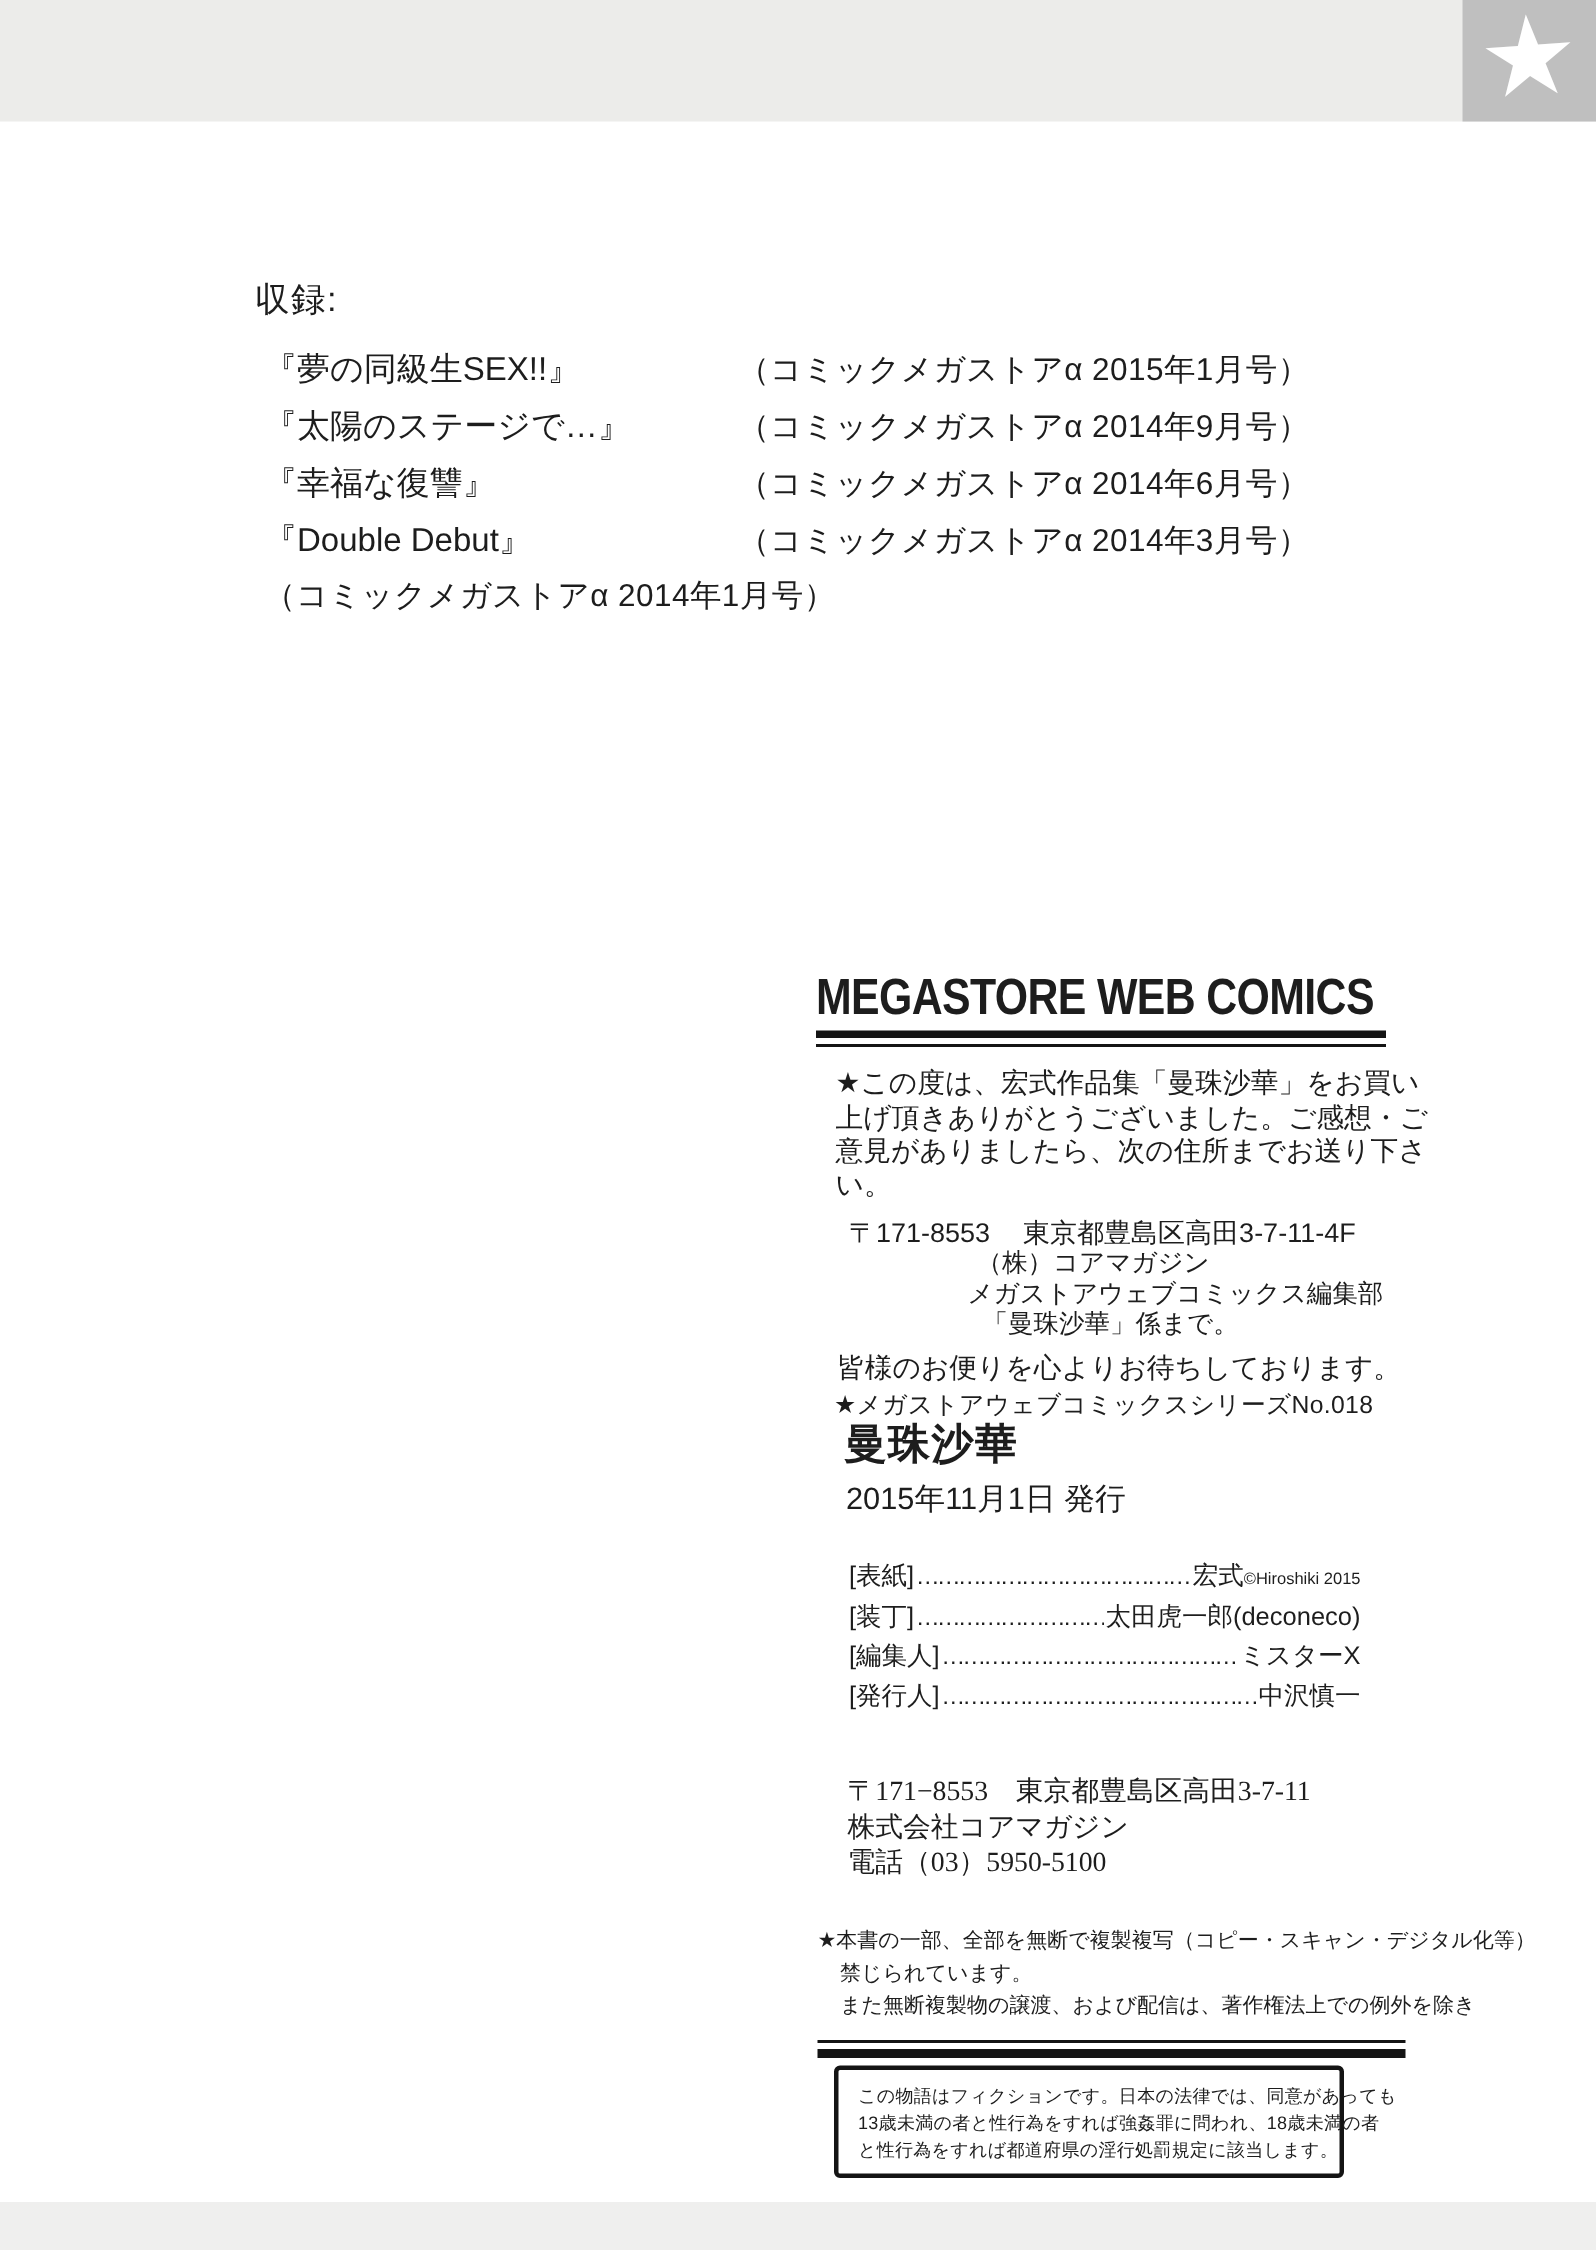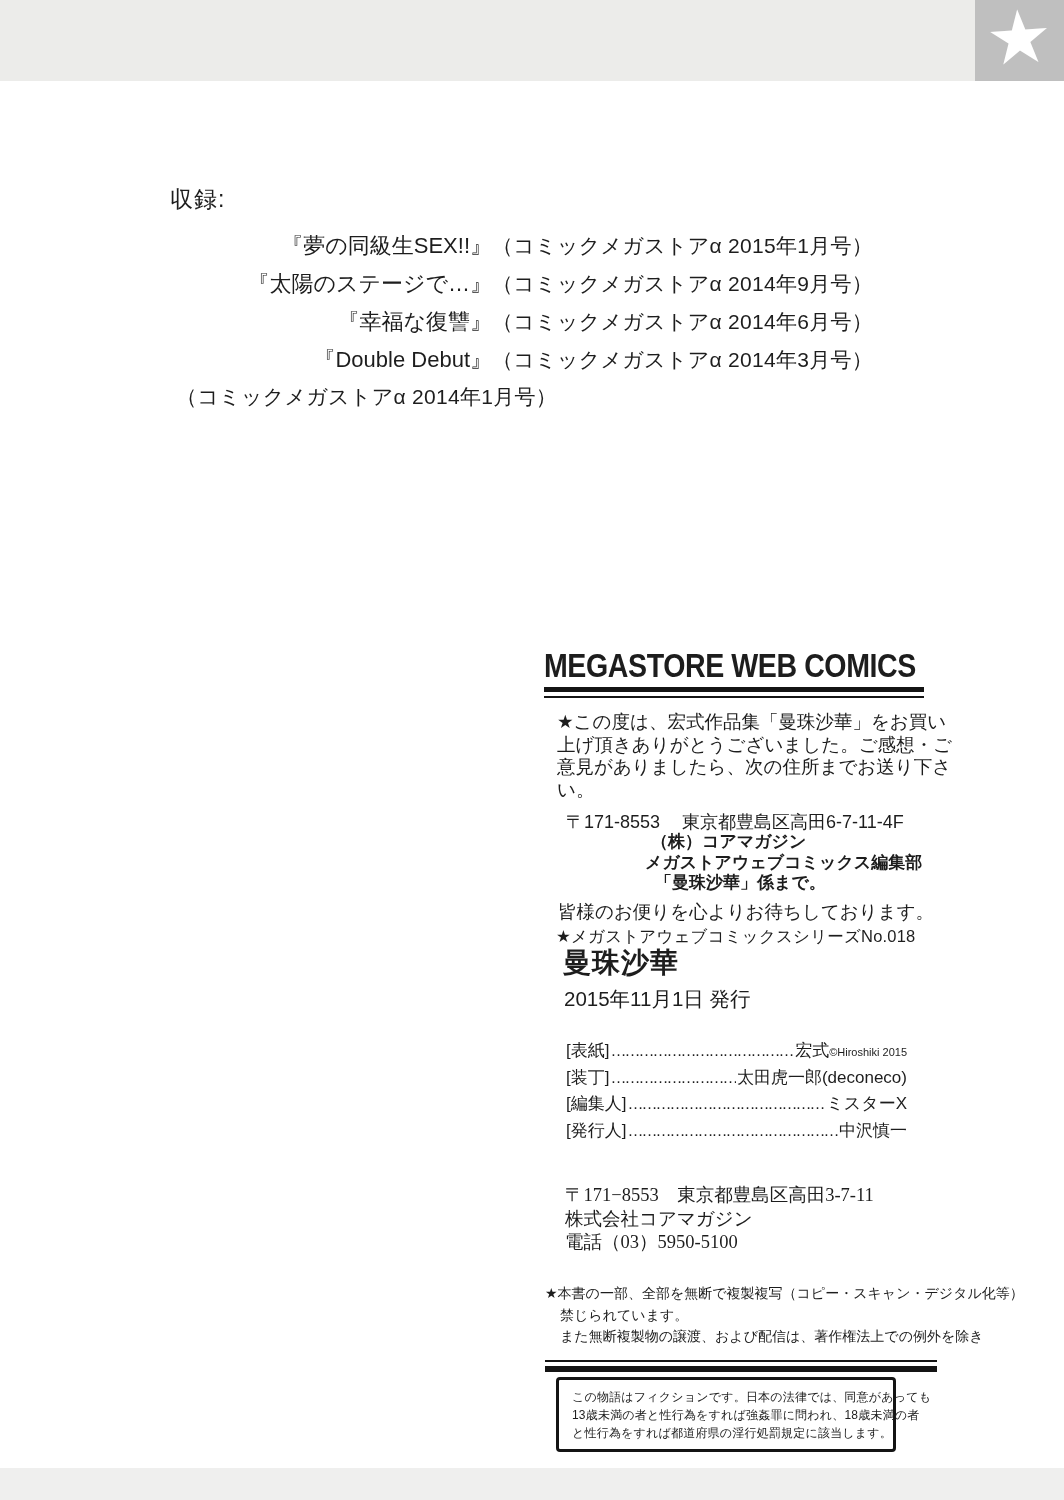--- a/index.html
+++ b/index.html
@@ -20,39 +20,39 @@
   .topbar{position:absolute;left:0;top:0;width:1064px;height:81px;background:var(--topbar-bg);}
   .star-tile{position:absolute;right:0;top:0;width:89px;height:81px;background:var(--startile-bg);
              display:flex;align-items:center;justify-content:center;}
   .star-glyph{color:#fff;font-size:74px;line-height:1;margin-top:-6px;transform:rotate(-4deg);}
   .footerbar{position:absolute;left:0;top:1468px;width:1064px;height:32px;background:var(--footer-bg);}
 
   
   .contents{position:absolute;left:170px;top:184px;}
   .contents-heading{font-size:23px;letter-spacing:1px;}
   .contents-rows{margin-top:16px;margin-left:6px;}
-  .contents-row{display:flex;align-items:baseline;height:38px;text-align:right;}
+  .contents-row{display:flex;align-items:baseline;height:38px;}
   .work-title{width:316px;font-size:22px;white-space:nowrap;}
   .work-source{font-size:21px;white-space:nowrap;letter-spacing:.3px;}
 
   
   .brand{position:absolute;left:544px;top:646px;white-space:nowrap;}
   .brand-inner{display:inline-block;font-size:34px;font-weight:bold;letter-spacing:-.5px;
                transform:scaleX(.84);transform-origin:left center;}
   .rule{position:absolute;left:544px;width:380px;background:#141414;}
   .rule-a{top:687px;height:5px;}
   .rule-b{top:696px;height:2px;}
 
   .greeting{position:absolute;left:557px;top:711px;font-size:18.5px;line-height:22.5px;}
   .greeting div{white-space:nowrap;}
 
   .addr1{position:absolute;left:566px;top:810px;font-size:18px;white-space:nowrap;}
   .addr1 .gap{display:inline-block;width:22px;}
   .addr-ind{position:absolute;left:651px;top:832px;font-size:17px;line-height:20.5px;}
-  .addr-ind div{white-space:nowrap;font-weight:bold;}
+  .addr-ind div{white-space:nowrap;}
   .addr-ind div:nth-child(2){margin-left:-6px;}
   .addr-ind div:nth-child(3){margin-left:4px;}
   .waiting{position:absolute;left:558px;top:899px;font-size:18.5px;white-space:nowrap;}
 
   .series{position:absolute;left:556px;top:926px;font-size:16.5px;white-space:nowrap;letter-spacing:.2px;}
   .book-title{position:absolute;left:563px;top:944px;font-size:28px;font-weight:bold;letter-spacing:1px;}
   .pub-date{position:absolute;left:564px;top:985px;font-size:20.5px;white-space:nowrap;}
 
   .credits{position:absolute;left:566px;top:1039px;width:341px;font-size:17px;}
   .credit-row{display:flex;align-items:baseline;height:26.5px;}
@@ -121,21 +121,21 @@
   <div class="rule rule-b"></div>
 
   <div class="greeting">
     <div>★この度は、宏式作品集「曼珠沙華」をお買い</div>
     <div>上げ頂きありがとうございました。ご感想・ご</div>
     <div>意見がありましたら、次の住所までお送り下さ</div>
     <div>い。</div>
   </div>
 
   <div class="addr1">
-    <span>〒171-8553</span><span class="gap"></span><span>東京都豊島区高田6-7-11-4F</span>
+    <span>〒171-8553</span><span class="gap"></span><span>東京都豊島区高田3-7-11-4F</span>
   </div>
   <div class="addr-ind">
     <div>（株）コアマガジン</div>
     <div>メガストアウェブコミックス編集部</div>
     <div>「曼珠沙華」係まで。</div>
   </div>
   <div class="waiting">皆様のお便りを心よりお待ちしております。</div>
 
   <div class="series">★メガストアウェブコミックスシリーズNo.018</div>
   <div class="book-title">曼珠沙華</div>

